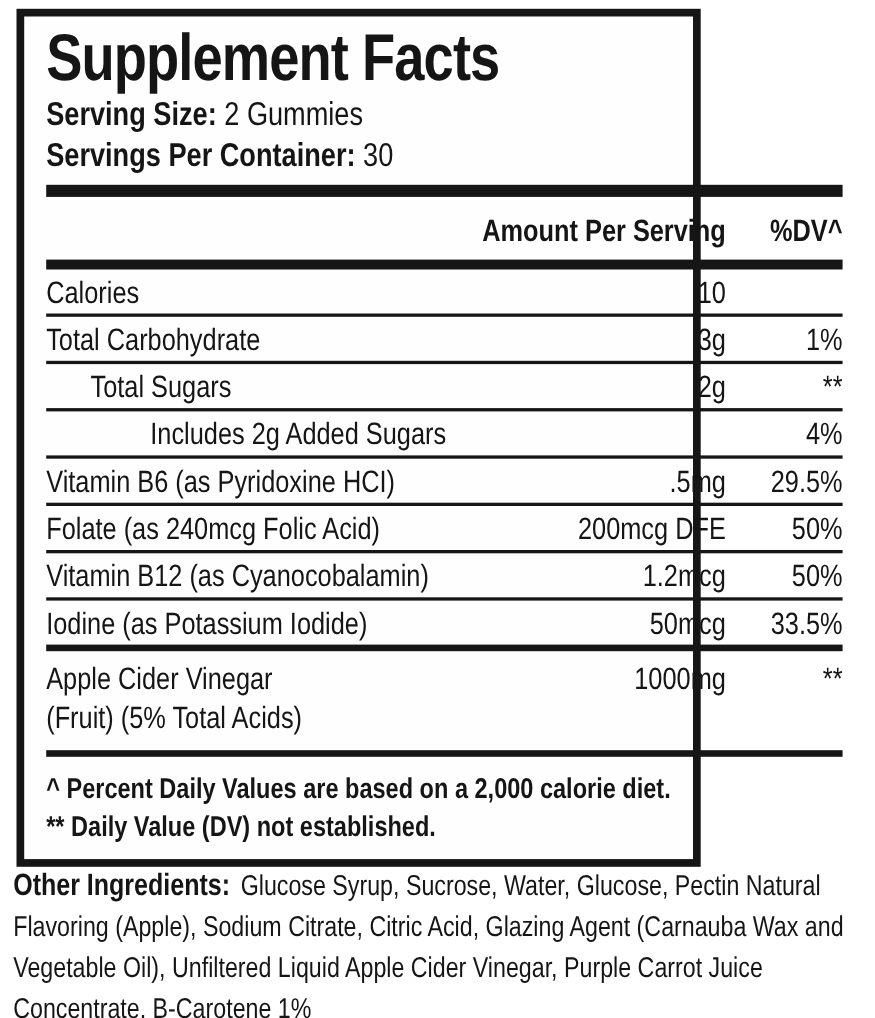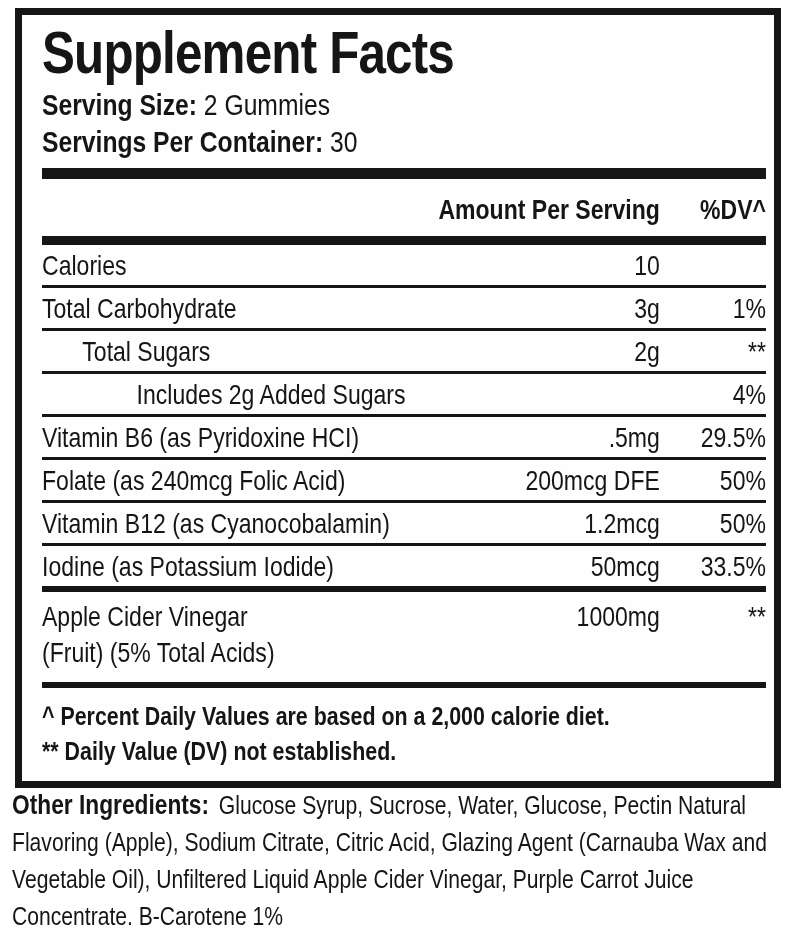--- a/index.html
+++ b/index.html
@@ -7,21 +7,21 @@
     width: 795px; height: 925px;
     background: #ffffff;
     overflow: hidden;
     font-family: "Liberation Sans", sans-serif;
     color: #151515;
     -webkit-font-smoothing: antialiased;
   }
   .facts-box {
     position: absolute;
     left: 15px; top: 8px;
-    width: 766px;
+    width: 622px;
     box-sizing: border-box;
     border: 7px solid #161616;
     background: #fefefe;
     padding: 6px 0 12px 0;
   }
   
   .inner {
     width: 880px;
     margin-left: 20px;
     transform: scaleX(0.8227);

